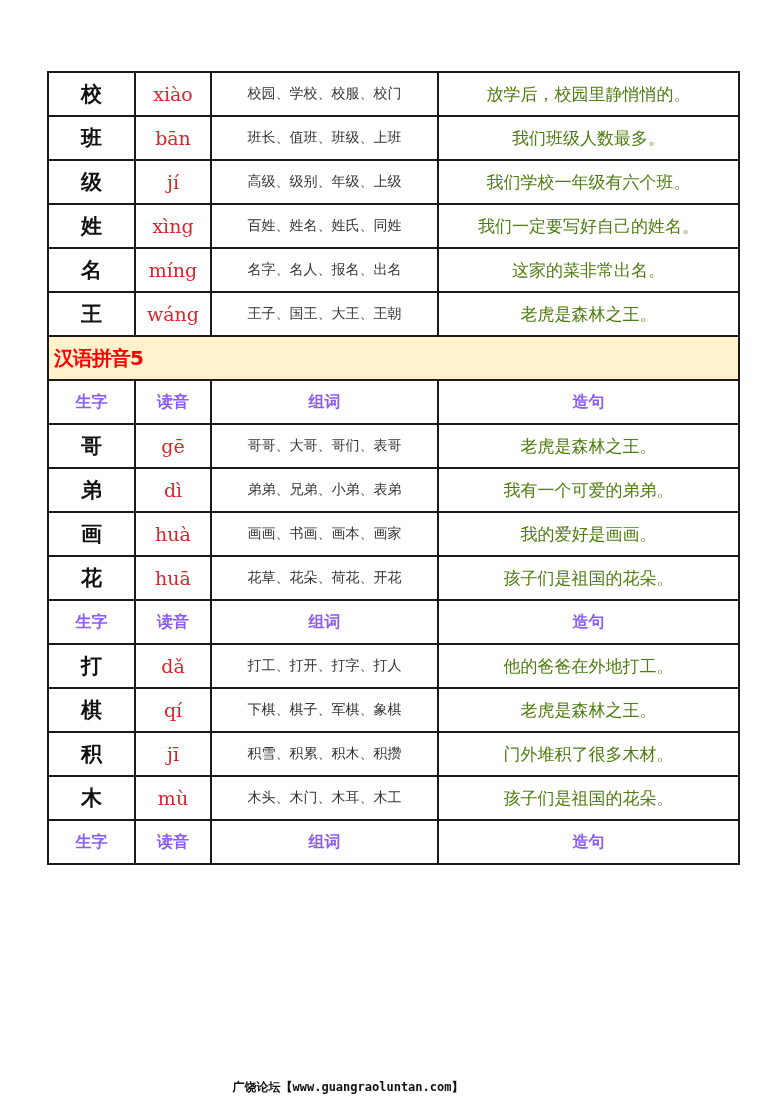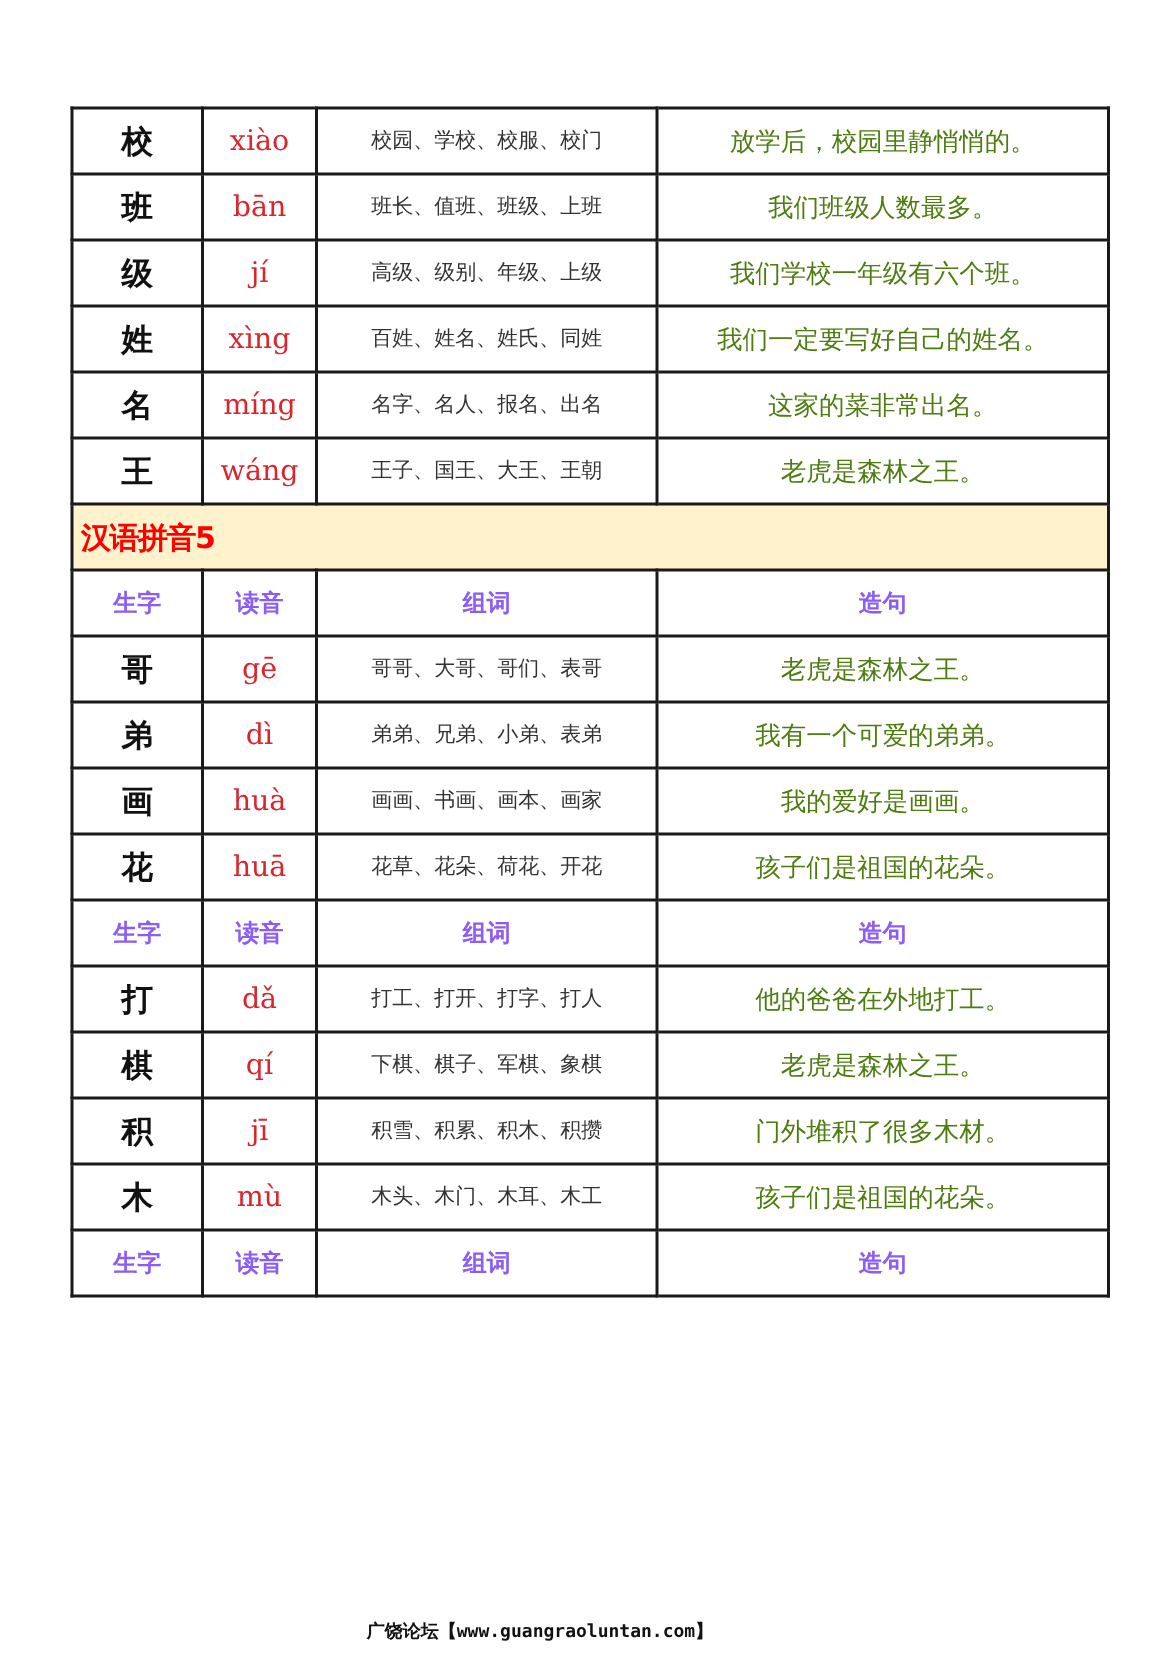--- a/index.html
+++ b/index.html
@@ -5,21 +5,21 @@
   html, body { margin: 0; padding: 0; background: #ffffff; }
   body { width: 780px; height: 1102px; position: relative; overflow: hidden; font-family: "DejaVu Serif", "Liberation Serif", serif; }
   .page-table { position: absolute; left: 47px; top: 71px; width: 693px; border-collapse: collapse; table-layout: fixed; }
   .page-table td { border: 2px solid #1a1a1a; height: 42px; padding: 0; text-align: center; vertical-align: middle; }
   .c-char { width: 85px; font-family: "DejaVu Sans", "Liberation Sans", sans-serif; font-weight: bold; font-size: 21px; color: #111111; }
   .c-pinyin { width: 74px; font-family: "DejaVu Serif", "Liberation Serif", serif; font-size: 19px; color: #d9262d; }
   .c-words { width: 225px; font-size: 14px; color: #333333; }
   .c-sentence { font-size: 17px; color: #4d7c0f; }
   .section-row td { background: #fff2cc; text-align: left; padding-left: 5px; font-family: "DejaVu Sans", "Liberation Sans", sans-serif; font-weight: bold; font-size: 20px; color: #ff0000; height: 42px; letter-spacing: -1px; margin-left: 48px; }
   .header-row td { font-family: "DejaVu Sans", "Liberation Sans", sans-serif; font-weight: bold; font-size: 16px; color: #8b5cf6; }
-  .footer { position: absolute; left: 0; top: 1079px; width: 696px; text-align: center; font-family: "DejaVu Sans Mono", "Liberation Mono", monospace; font-weight: bold; font-size: 12px; color: #111111; margin-left: 12px; }
+  .footer { position: absolute; left: 0; top: 1079px; width: 696px; text-align: center; font-family: "DejaVu Sans Mono", "Liberation Mono", monospace; font-weight: bold; font-size: 12px; color: #111111; }
 </style>
 </head>
 <body>
 
 <table class="page-table">
   <tbody>
 
     <tr>
       <td class="c-char">校</td>
       <td class="c-pinyin">xiào</td>

